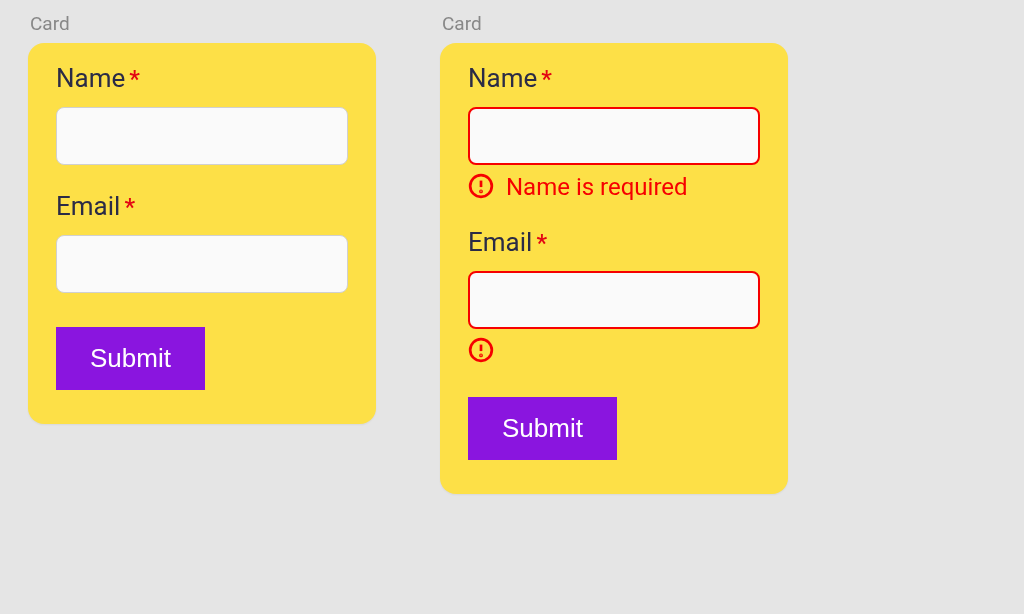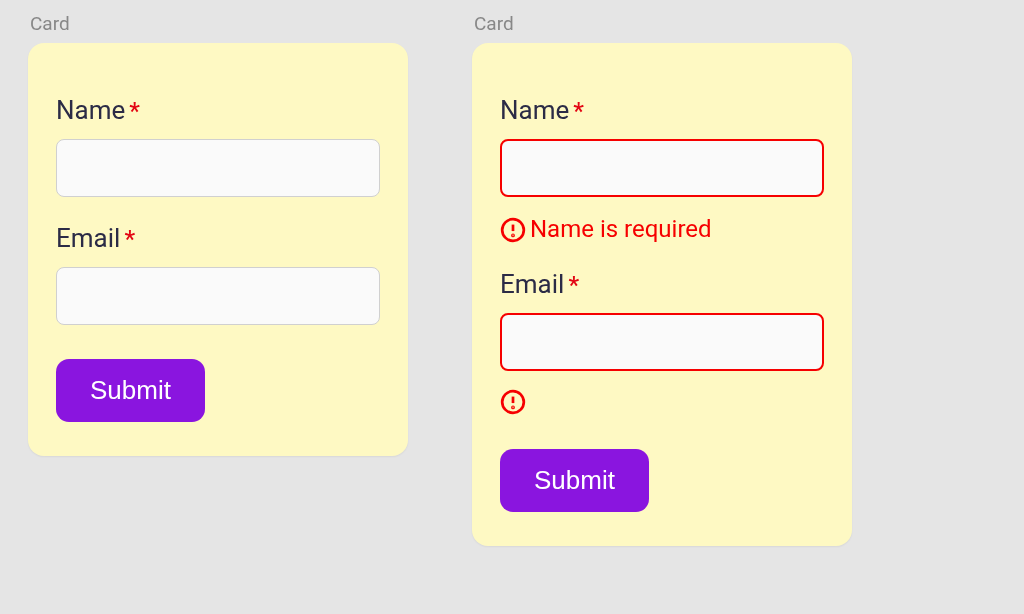--- a/index.html
+++ b/index.html
@@ -11,33 +11,33 @@
       background: #e5e5e5;
       font-family: -apple-system, BlinkMacSystemFont, "Segoe UI", Roboto, Helvetica, Arial, sans-serif;
       padding: 12px 28px;
       display: flex;
       gap: 64px;
       align-items: flex-start;
     }
     .column {
       display: flex;
       flex-direction: column;
-      width: 380px;
+      width: 348px;
     }
     .card-title {
       color: #888;
       font-size: 19px;
       font-weight: 400;
       margin-bottom: 8px;
       padding-left: 2px;
     }
     .card {
-      background: #fef9c3;
+      background: #fde047;
       border-radius: 16px;
-      padding: 52px 28px 34px 28px;
+      padding: 20px 28px 34px 28px;
       box-shadow: 0 1px 2px rgba(0,0,0,0.06);
     }
     .form-group {
       margin-bottom: 26px;
     }
     .label-row {
       display: flex;
       align-items: baseline;
       gap: 4px;
       margin-bottom: 14px;
@@ -61,39 +61,39 @@
       font-size: 20px;
       padding: 0 14px;
       outline: none;
     }
     .text-input.error {
       border: 2.5px solid #f60000;
       background: #fafafa;
     }
     .error-row {
       display: flex;
-      align-items: flex-end;
-      gap: 4px;
-      margin-top: 18px;
+      align-items: flex-start;
+      gap: 12px;
+      margin-top: 8px;
     }
     .error-icon {
       width: 26px;
       height: 26px;
       flex-shrink: 0;
     }
     .error-text {
       color: #f60000;
       font-size: 24px;
       font-weight: 400;
     }
     .submit-btn {
       background: #8a15df;
       color: #fff;
       border: none;
-      border-radius: 13px;
+      border-radius: 0;
       padding: 16px 34px;
       font-size: 26px;
       font-weight: 400;
       cursor: pointer;
       margin-top: 8px;
     }
   </style>
 </head>
 <body>
 

